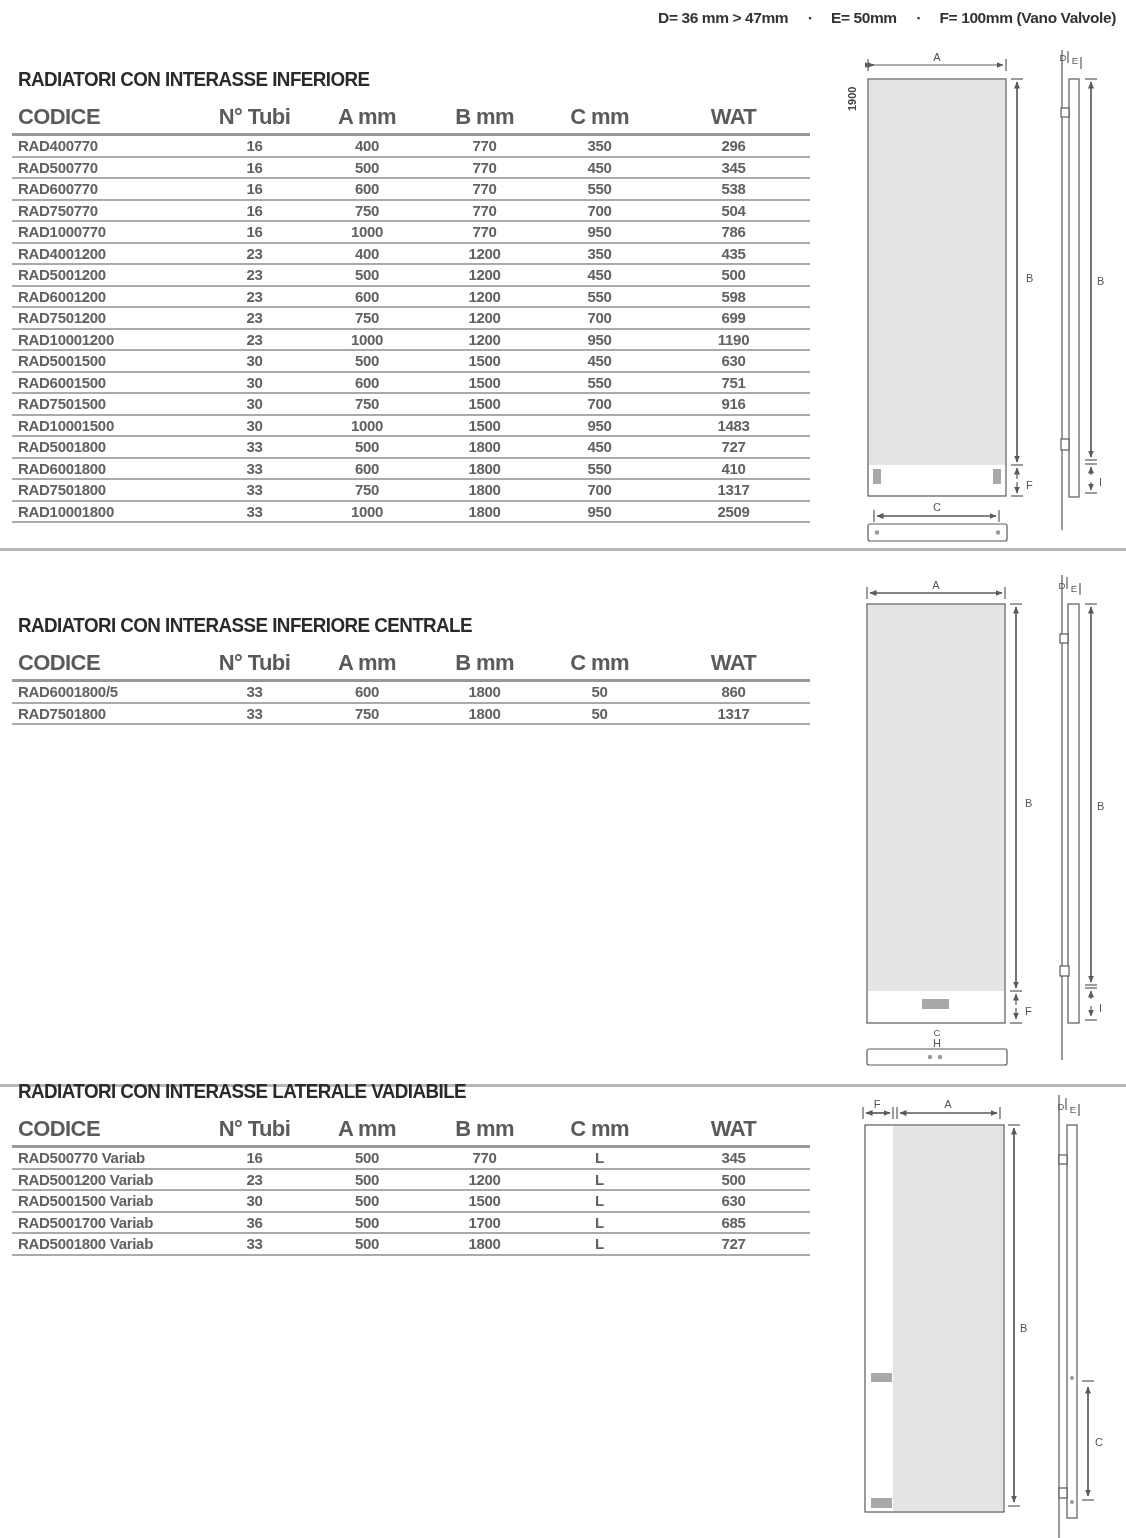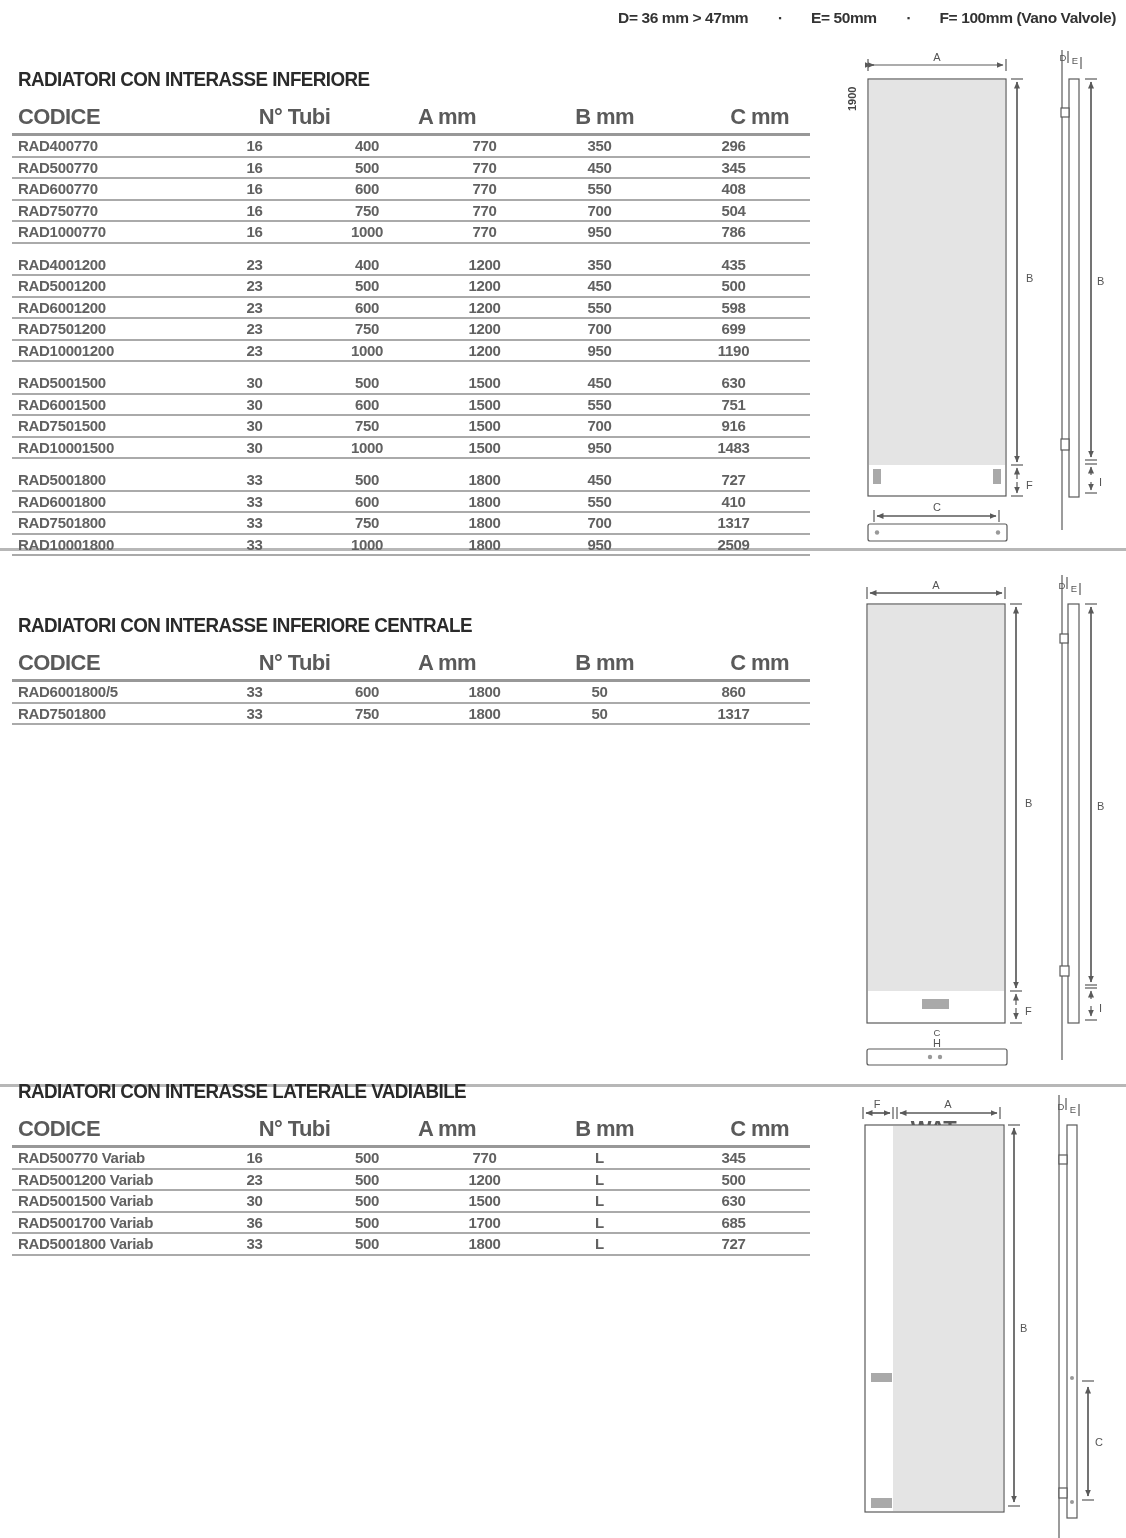--- a/index.html
+++ b/index.html
@@ -1,36 +1,36 @@
 <!DOCTYPE html>
 <html><head>
 <meta charset="utf-8">
 <style>
   html,body{margin:0;padding:0;background:#fff;}
   .sheet{position:relative;width:1126px;height:1538px;background:#fff;overflow:hidden;
          font-family:"Liberation Sans",sans-serif;}
   
   .note{position:absolute;top:9px;left:0;right:10px;display:flex;justify-content:flex-end;
-        align-items:center;gap:30px;font-weight:bold;font-size:15.5px;color:#333;letter-spacing:-0.4px;}
+        align-items:center;gap:20px;font-weight:bold;font-size:15.5px;color:#333;letter-spacing:-0.4px;}
   .note .sq{font-size:9px;color:#333;}
   
   .separator{position:absolute;left:0;width:1126px;height:3px;background:#b7b7b7;}
   
   .tbl{position:absolute;left:12px;width:798px;}
   .tbl h2{margin:0 0 8px 6px;font-size:20px;line-height:22px;color:#2a2a2a;font-weight:bold;
           letter-spacing:-0.6px;display:inline-block;transform:scaleX(.94);transform-origin:left center;white-space:nowrap;}
   .thead{display:grid;grid-template-columns:190px 105px 120px 115px 115px 153px;
          height:32px;align-items:end;padding-bottom:3px;border-bottom:3px solid #989898;
-         font-size:22px;font-weight:bold;color:#5a5a5a;letter-spacing:-0.6px;gap:40px;}
+         font-size:22px;font-weight:bold;color:#5a5a5a;letter-spacing:-0.6px;}
   .row{display:grid;grid-template-columns:190px 105px 120px 115px 115px 153px;
        height:19.5px;align-items:center;border-bottom:2px solid #aaa;
        font-size:15px;font-weight:bold;color:#616161;letter-spacing:-0.3px;}
   .c{text-align:center;}
   .c0{text-align:left;padding-left:6px;}
-  .group + .group{margin-top:11px;}
+  .group + .group{}
   
   .dia{position:absolute;}
   .dia text{font-family:"Liberation Sans",sans-serif;font-size:11px;fill:#555;}
   .dia text.sm{font-size:9.5px;}
   .dia text.bold{font-weight:bold;fill:#444;}
 </style>
 </head>
 <body>
 
 <div class="sheet">
@@ -73,21 +73,21 @@
             <div class="c c3">770</div>
             <div class="c c4">450</div>
             <div class="c c5">345</div>
           </div>
           <div class="row">
             <div class="c c0">RAD600770</div>
             <div class="c c1">16</div>
             <div class="c c2">600</div>
             <div class="c c3">770</div>
             <div class="c c4">550</div>
-            <div class="c c5">408</div>
+            <div class="c c5">538</div>
           </div>
           <div class="row">
             <div class="c c0">RAD750770</div>
             <div class="c c1">16</div>
             <div class="c c2">750</div>
             <div class="c c3">770</div>
             <div class="c c4">700</div>
             <div class="c c5">504</div>
           </div>
           <div class="row">

